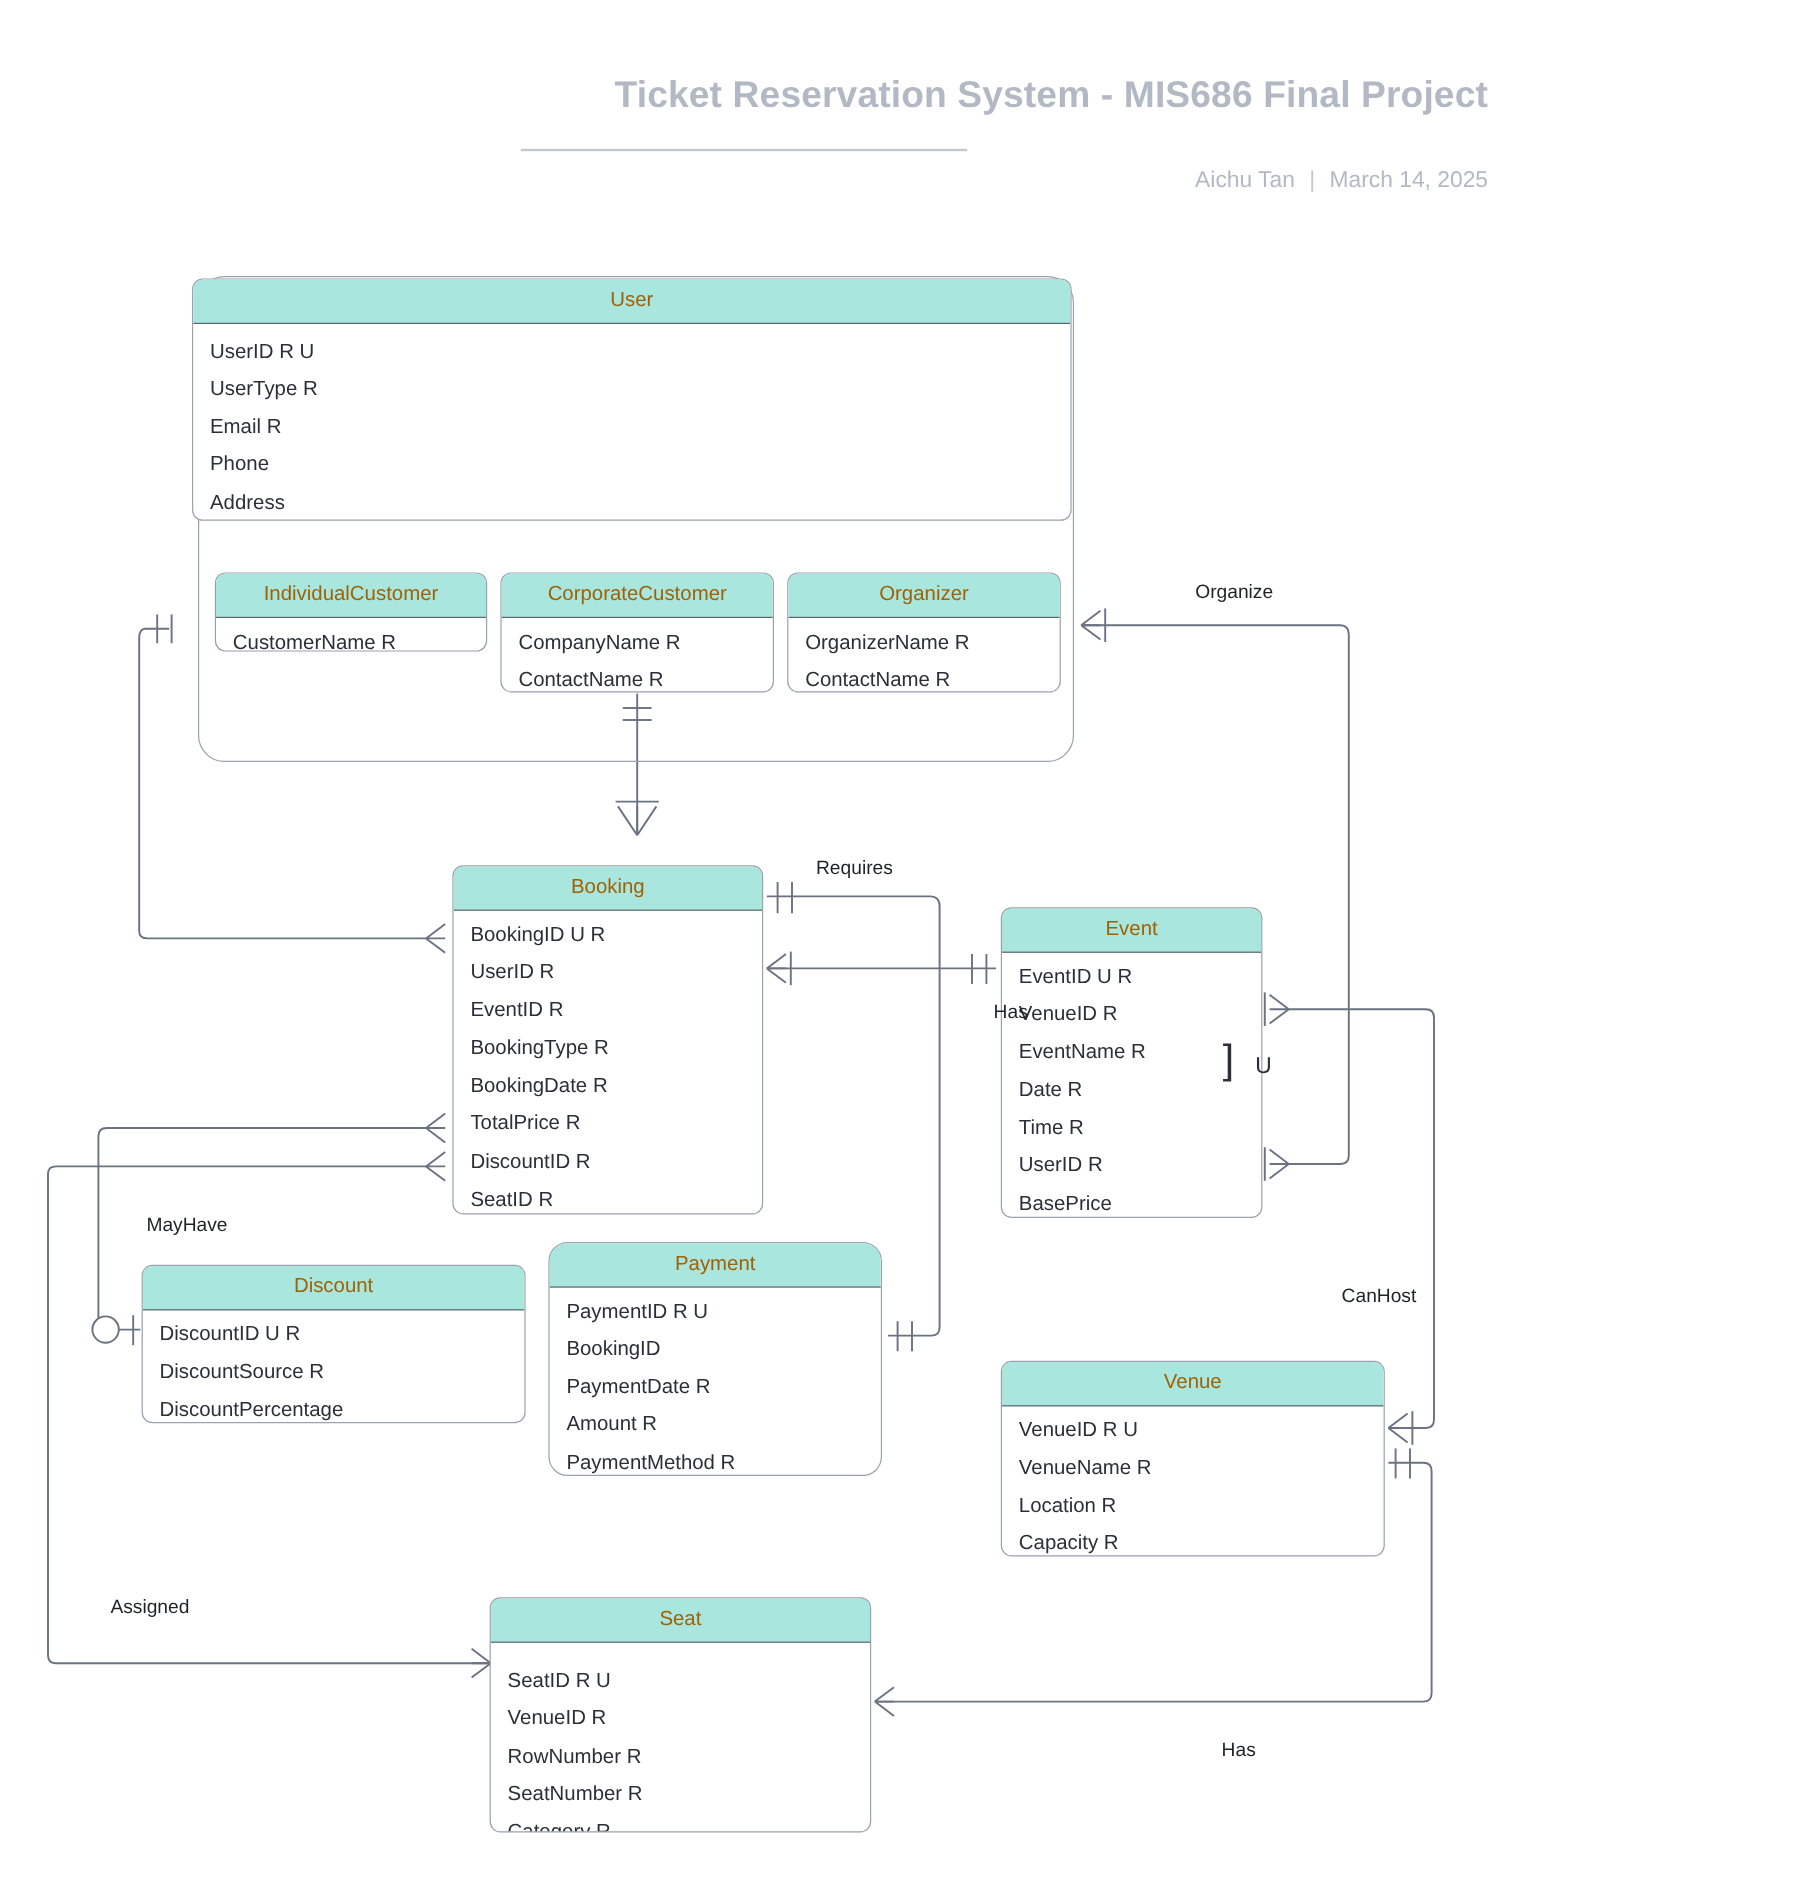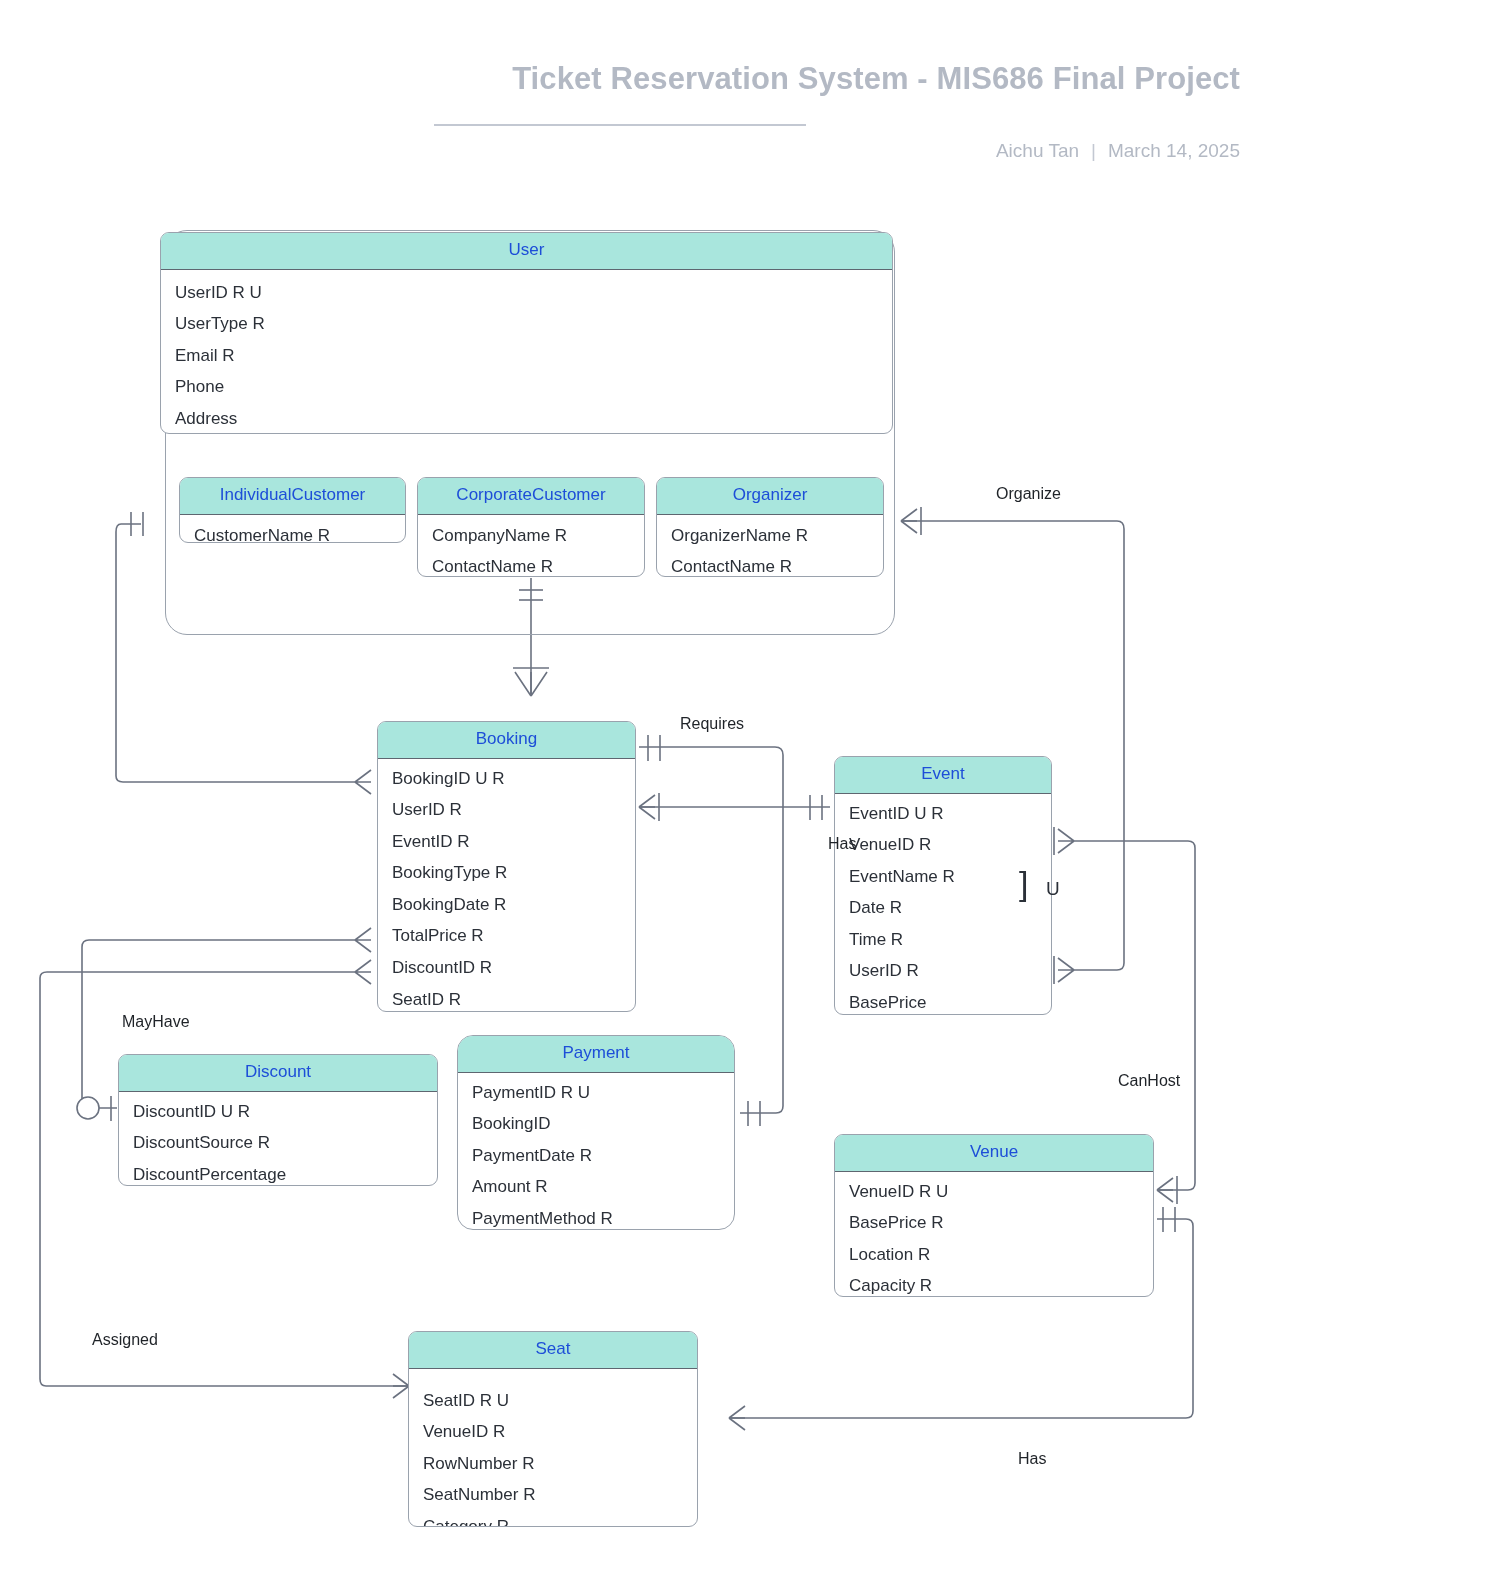--- a/index.html
+++ b/index.html
@@ -75,21 +75,21 @@
     box-sizing: border-box;
     border: 1.4px solid #9aa2ad;
     border-radius: 9px;
     background: #ffffff;
     overflow: hidden;
   }
   .entity > .ehead {
     background: #a9e6dd;
     border-bottom: 1.4px solid #5e6670;
     font-size: 17px;
-    color: #1d4ed8;
+    color: #a16207;
     text-align: center;
     padding: 8px 0 9px 0;
     line-height: 1.1;
   }
   .entity > .ebody {
     padding: 7px 0 9px 0;
   }
   .attr {
     font-size: 17px;
     color: #2b3038;
@@ -284,27 +284,27 @@
       <div class="attr">PaymentDate R</div>
       <div class="attr">Amount R</div>
       <div class="attr">PaymentMethod R</div>
     </div>
   </div>
 
   <div class="entity" style="left:834px; top:1134px; width:320px; height:163px;">
     <div class="ehead">Venue</div>
     <div class="ebody" style="padding-top:4px;">
       <div class="attr">VenueID R U</div>
-      <div class="attr">BasePrice R</div>
+      <div class="attr">VenueName R</div>
       <div class="attr">Location R</div>
       <div class="attr">Capacity R</div>
     </div>
   </div>
 
-  <div class="entity" style="left:408px; top:1331px; width:290px; height:196px;">
+  <div class="entity" style="left:408px; top:1331px; width:318px; height:196px;">
     <div class="ehead">Seat</div>
     <div class="ebody" style="padding-top:16px;">
       <div class="attr">SeatID R U</div>
       <div class="attr">VenueID R</div>
       <div class="attr">RowNumber R</div>
       <div class="attr">SeatNumber R</div>
       <div class="attr">Category R</div>
     </div>
   </div>
 

